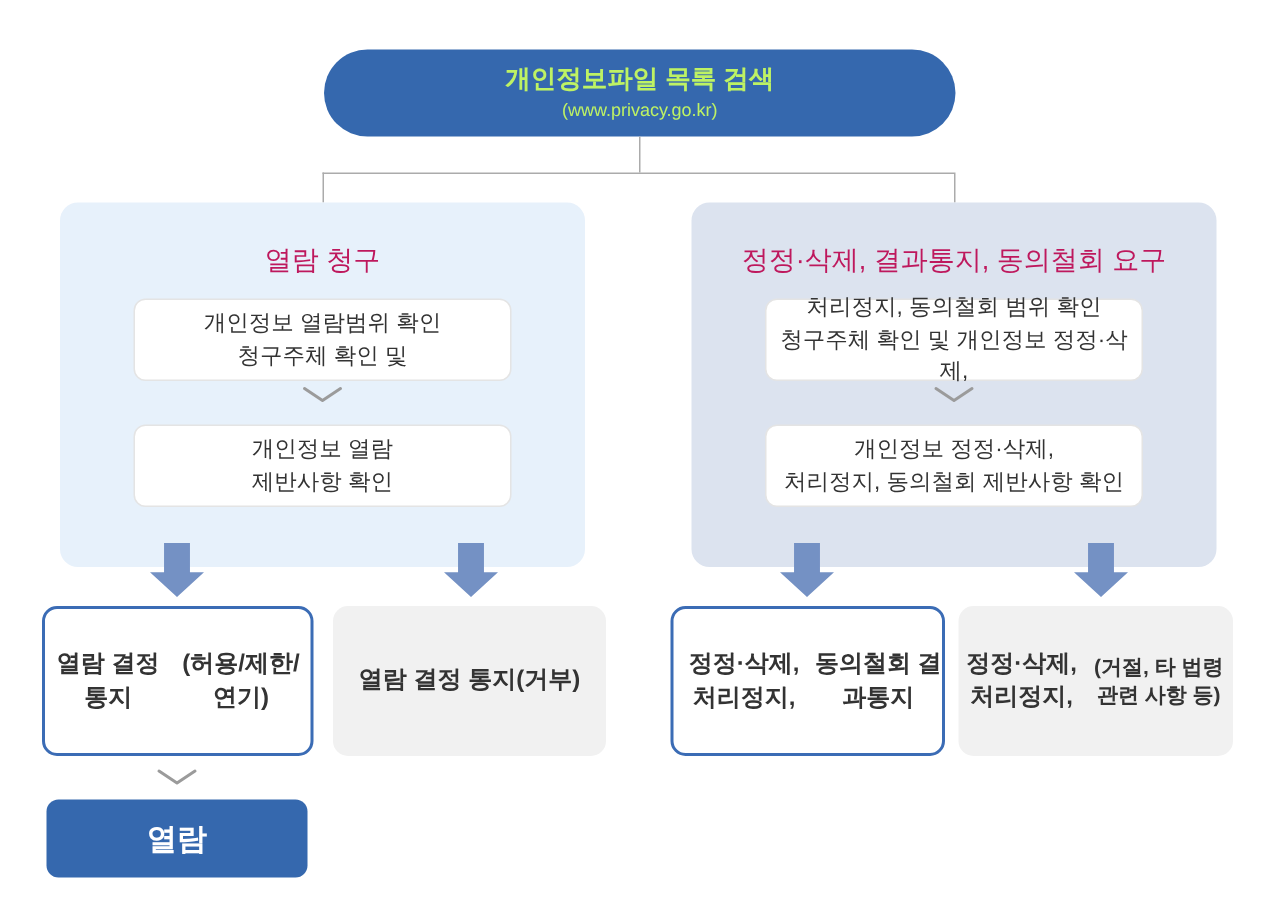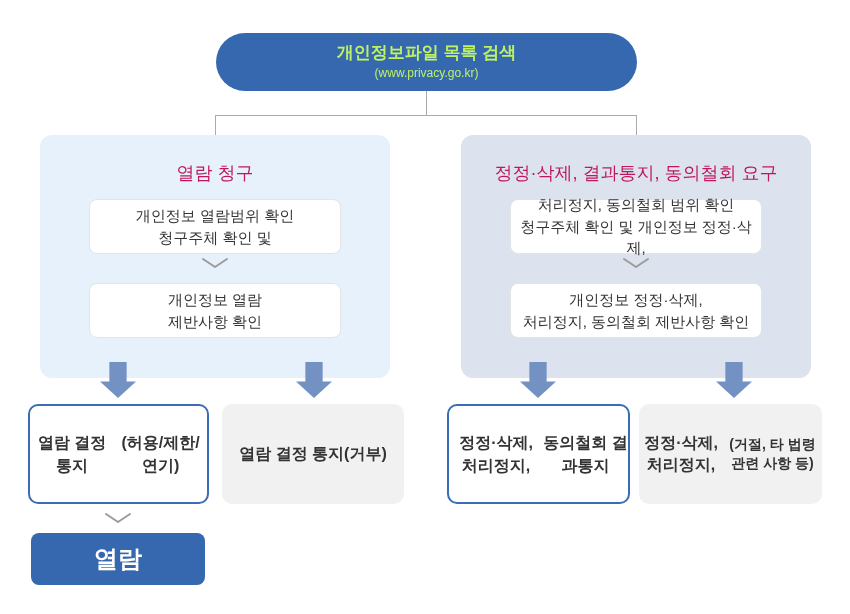--- a/index.html
+++ b/index.html
@@ -88,21 +88,21 @@
   .outcome.gray     { background: #F1F1F1; }
   .outcome .small   { font-size: 14px; }
   
   .final-box {
     position: absolute;
     left: 31px; top: 533px;
     width: 174px; height: 52px;
     background: #3568AE;
     border-radius: 8px;
     display: flex; align-items: center; justify-content: center;
-    color: #ffffff; font-size: 24px; font-weight: 700;
+    color: #ffffff; font-size: 20px; font-weight: 700;
   }
 </style>
 </head>
 <body>
 
 <div class="canvas">
 
   <div class="pill">
     <div class="t1">개인정보파일 목록 검색</div>
     <div class="t2">(www.privacy.go.kr)</div>

